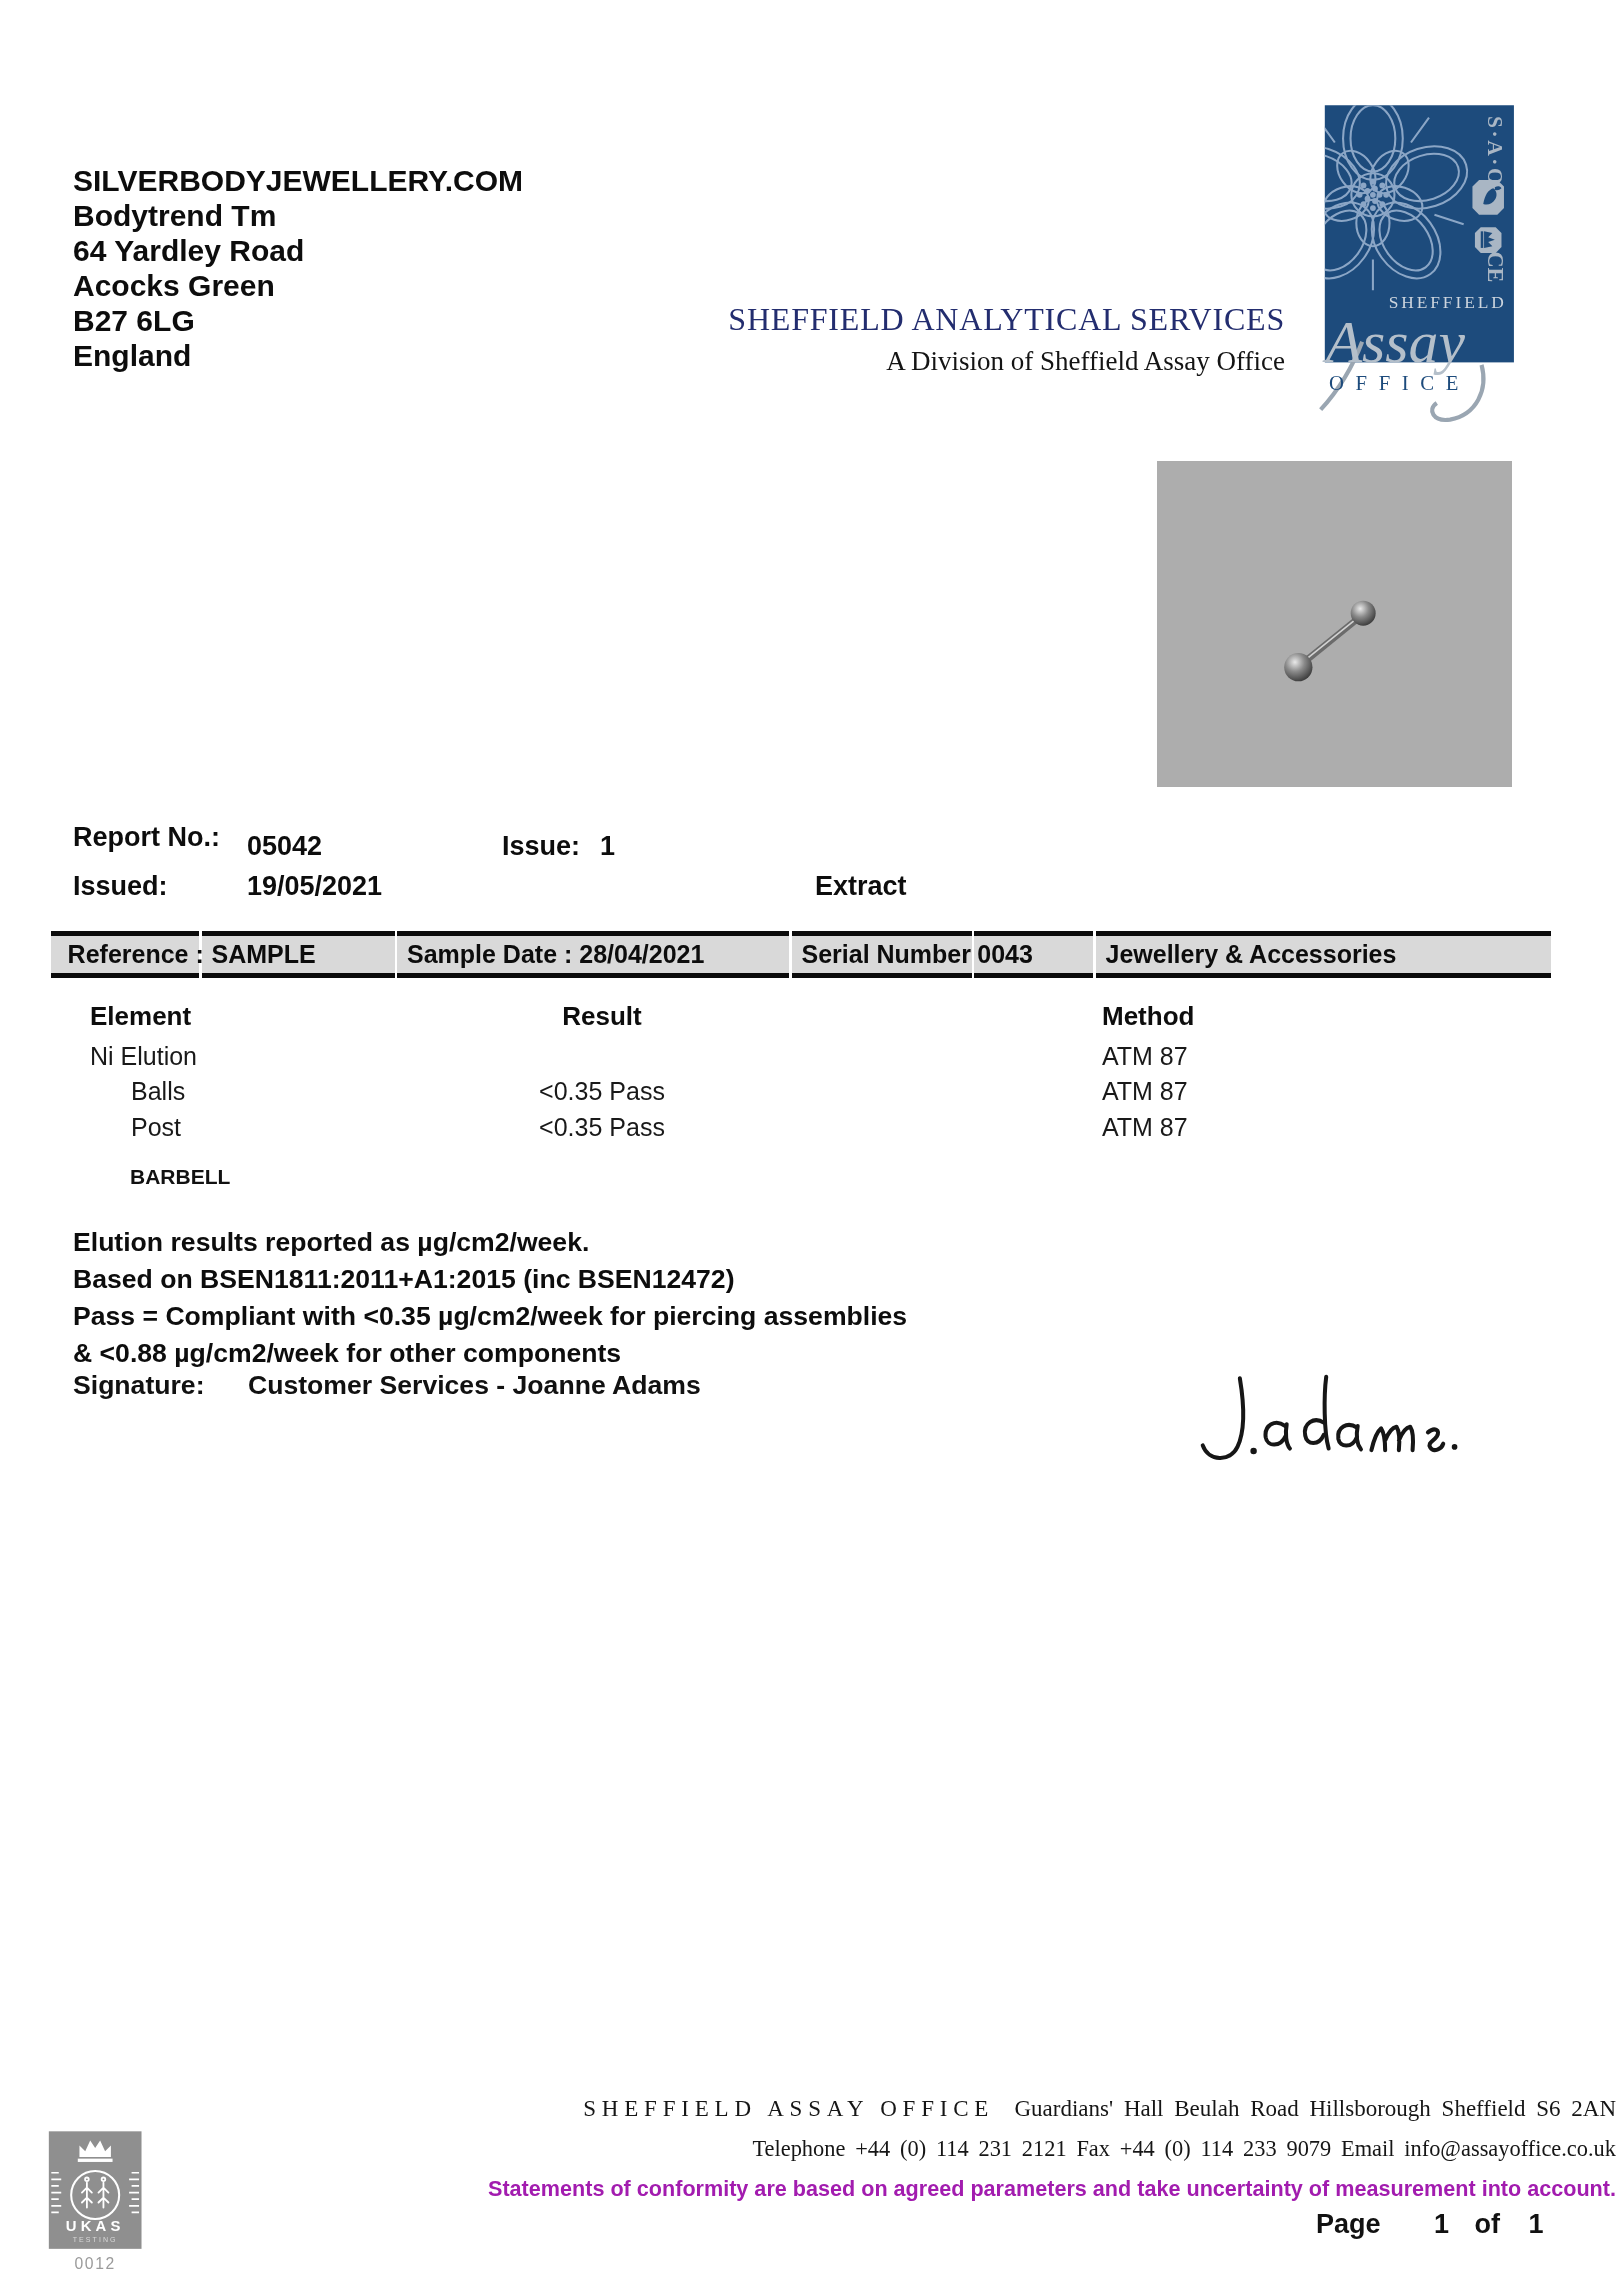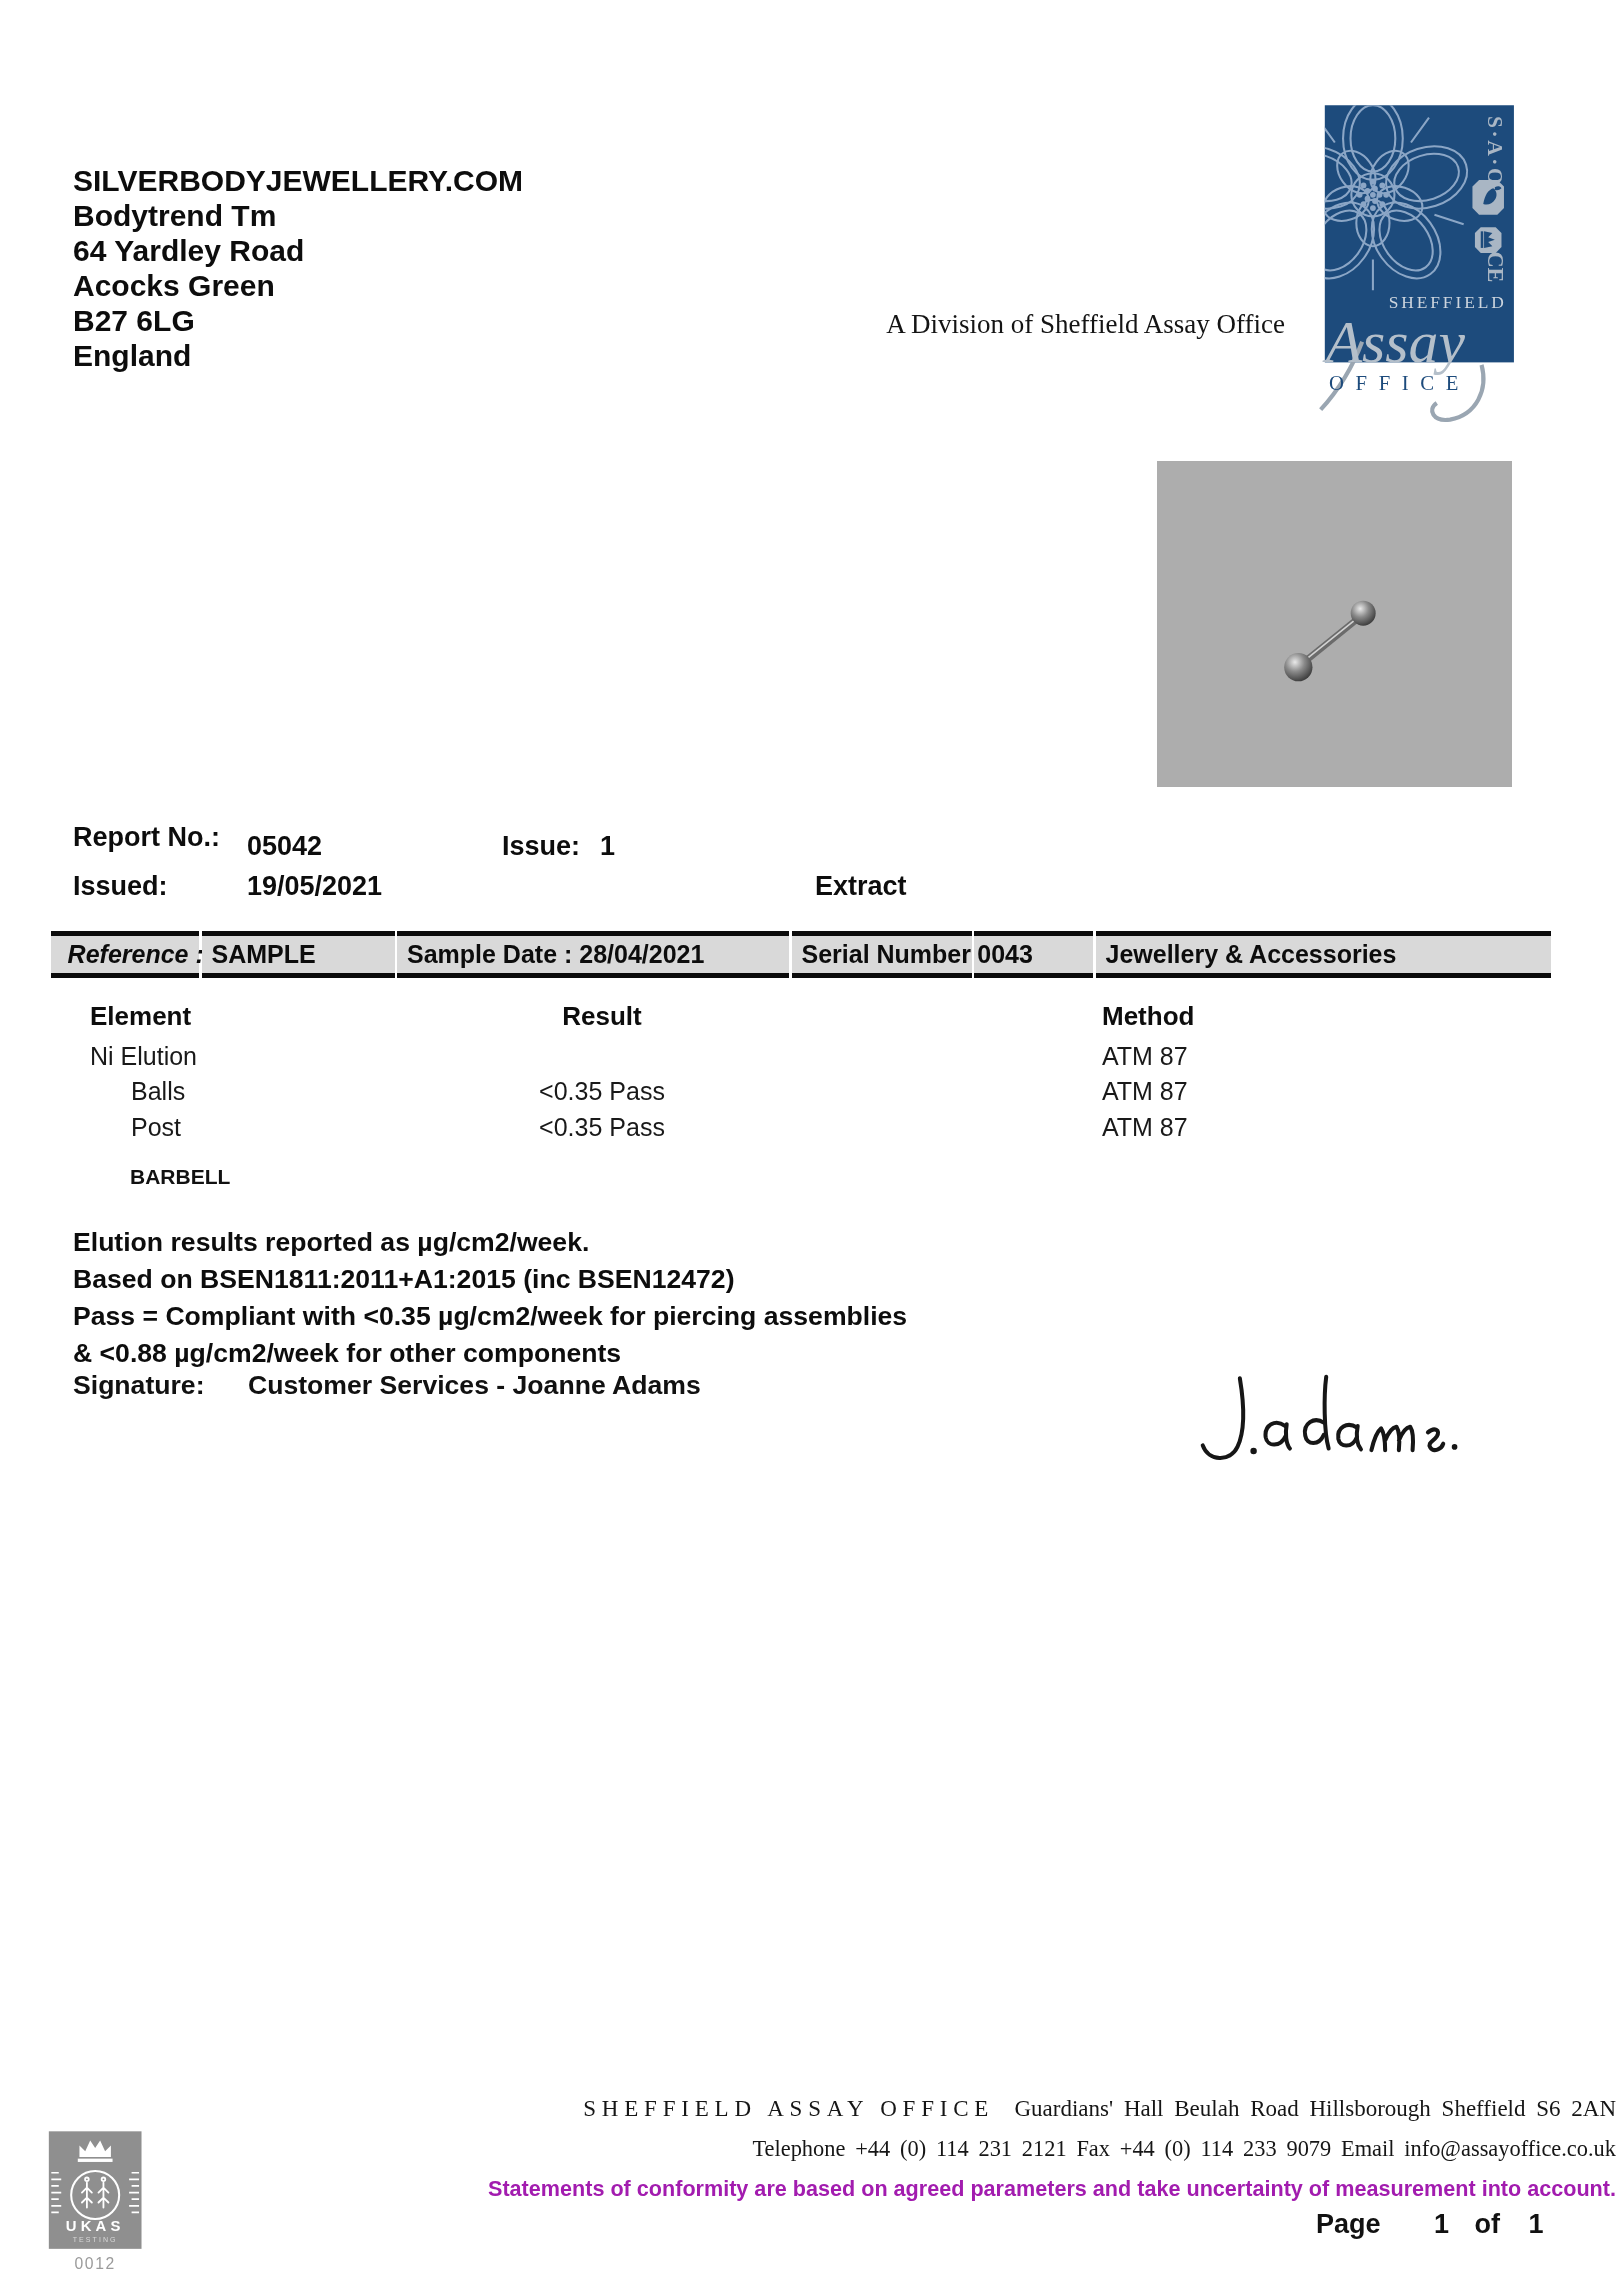--- a/index.html
+++ b/index.html
@@ -51,20 +51,21 @@
   <div class="address">
     <div>SILVERBODYJEWELLERY.COM</div>
     <div>Bodytrend Tm</div>
     <div>64 Yardley Road</div>
     <div>Acocks Green</div>
     <div>B27 6LG</div>
     <div>England</div>
   </div>
 
   <div class="division">
+    <div class="division-title">SHEFFIELD ANALYTICAL SERVICES</div>
     <div class="division-subtitle">A Division of Sheffield Assay Office</div>
   </div>
 
   <svg class="logo" width="214" height="332" viewBox="0 0 258 400">
     <defs>
       <clipPath id="sq">
           <rect x="7" y="5" width="228" height="310"></rect>
         </clipPath>
     </defs>
     <rect x="7" y="5" width="228" height="310" fill="#1d4b7c"></rect>
@@ -145,21 +146,21 @@
 
   <span class="abs rinfo" style="left:73px;top:822px;">Report No.:</span>
   <span class="abs rinfo" style="left:247px;top:831px;">05042</span>
   <span class="abs rinfo" style="left:502px;top:831px;">Issue:</span>
   <span class="abs rinfo" style="left:600px;top:831px;">1</span>
   <span class="abs rinfo" style="left:73px;top:871px;">Issued:</span>
   <span class="abs rinfo" style="left:247px;top:871px;">19/05/2021</span>
   <span class="abs rinfo" style="left:815px;top:871px;">Extract</span>
 
   <div class="bar">
-    <div class="bar-cell" style="width:148px;padding-left:16.6px;font-style:italic;">Reference :</div>
+    <div class="bar-cell" style="width:148px;padding-left:16.6px;">Reference :</div>
     <div class="bar-cell" style="width:193px;padding-left:10px;">SAMPLE</div>
     <div class="bar-cell" style="width:392px;padding-left:10px;">Sample Date : 28/04/2021</div>
     <div class="bar-cell" style="width:180px;padding-left:10px;">Serial Number :</div>
     <div class="bar-cell" style="width:119px;padding-left:3.3px;">0043</div>
     <div class="bar-cell" style="flex:1;padding-left:10px;">Jewellery &amp; Accessories</div>
   </div>
 
   <span class="abs th" style="left:90px;top:1001px;">Element</span>
   <span class="abs th result-col" style="left:465px;top:1001px;">Result</span>
   <span class="abs th" style="left:1102px;top:1001px;">Method</span>

